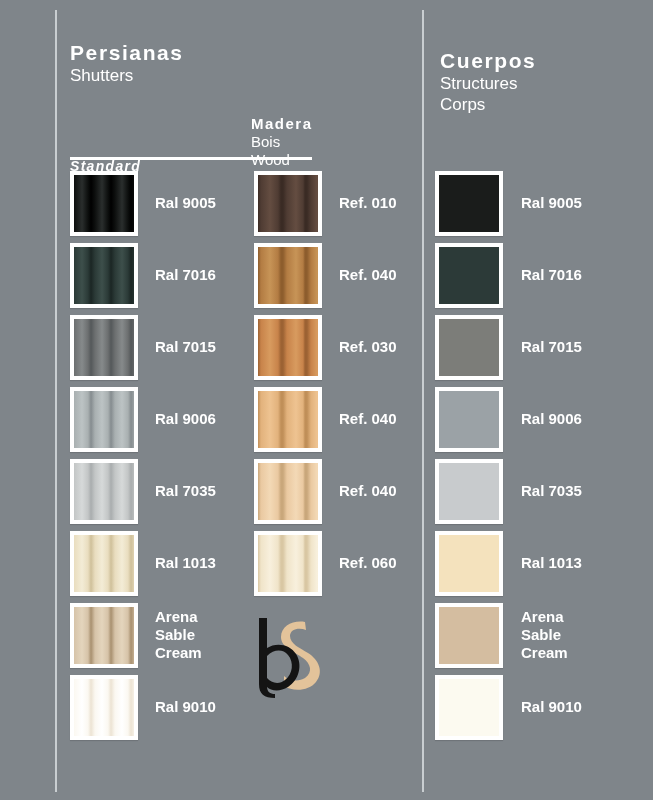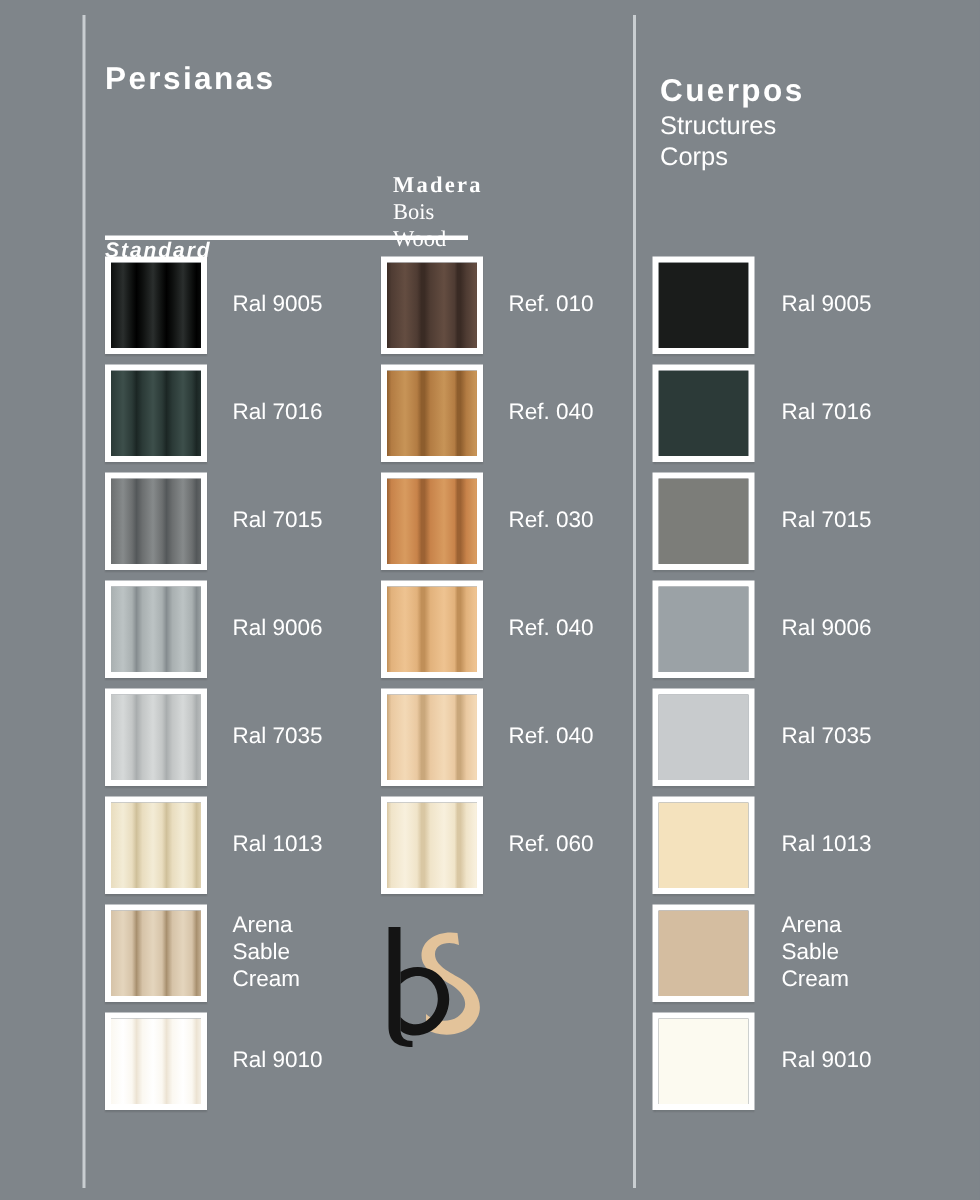--- a/index.html
+++ b/index.html
@@ -47,39 +47,39 @@
     font-size: 17px;
     font-weight: normal;
     line-height: 21px;
     white-space: nowrap;
   }
 
   #persianas-heading { left: 70px; top: 26px; }
   #cuerpos-heading   { left: 440px; top: 34px; }
 
   
-  #madera-heading { left: 262px; top: 100px; font-family: Liberation Serif, serif; }
+  #madera-heading { left: 251px; top: 100px; }
   #madera-heading .h-title { font-size: 15px; letter-spacing: 1.5px; line-height: 18px; }
   #madera-heading .h-sub   { font-size: 15px; line-height: 18px; }
 
   
   #standard-heading { left: 70px; top: 139px; }
   #standard-heading .h-title { font-size: 14px; letter-spacing: 1.3px; font-style: italic; }
 
   .rule-under-standard {
     position: absolute;
     left: 70px;
     top: 157px;
     width: 242px;
     height: 3px;
     background: #ffffff;
   }
 
   
-  .col { position: absolute; }
+  .col { position: absolute; font-weight: bold; }
   #col-standard { left: 70px; top: 167px; }
   #col-wood     { left: 254px; top: 167px; text-align: center; }
   #col-bodies   { left: 435px; top: 167px; }
 
   .row {
     position: relative;
     height: 72px;
     display: flex;
     align-items: center;
   }
@@ -120,20 +120,21 @@
 </head>
 <body>
 
 <div id="page">
 
   <div class="divider left"></div>
   <div class="divider right"></div>
 
   <div class="heading-block" id="persianas-heading">
     <div class="h-title">Persianas</div>
+    <div class="h-sub">Shutters</div>
   </div>
 
   <div class="heading-block" id="madera-heading">
     <div class="h-title">Madera</div>
     <div class="h-sub">Bois</div>
     <div class="h-sub">Wood</div>
   </div>
 
   <div class="heading-block" id="standard-heading">
     <div class="h-title">Standard</div>

